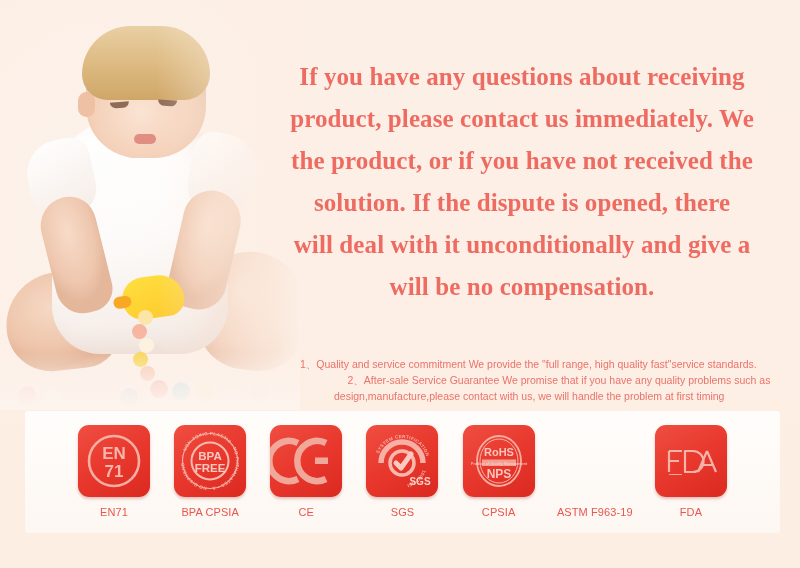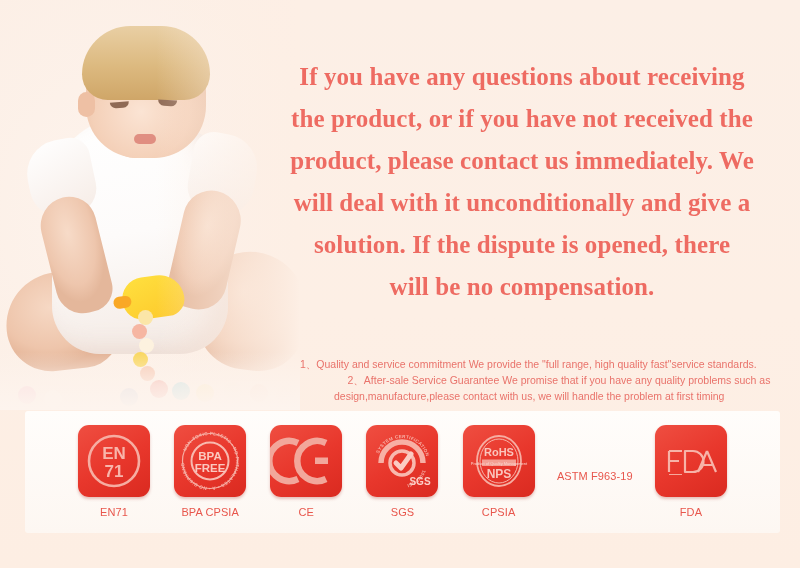--- a/index.html
+++ b/index.html
@@ -205,21 +205,21 @@
     top: 411px;
     width: 755px;
     height: 122px;
     background: linear-gradient(180deg,#fffdfb 0%, #fdf7f2 100%);
     border-radius: 3px;
     z-index: 15;
   }
   .cert-row {
     display: flex;
     justify-content: space-between;
-    align-items: center;
+    align-items: flex-end;
     padding: 14px 46px 0 46px;
   }
   .cert-item {
     width: 86px;
     text-align: center;
   }
   .badge {
     width: 72px;
     height: 72px;
     margin: 0 auto;
@@ -282,24 +282,24 @@
         <span class="fb fb7"></span>
         <span class="fb fb9"></span>
       </div>
     </div>
     <div class="photo-fade"></div>
     <div class="photo-fade-bottom"></div>
   </div>
 
   <div class="headline">
     <div>If you have any questions about receiving</div>
+    <div>product, please contact us immediately. We</div>
     <div>the product, or if you have not received the</div>
-    <div>product, please contact us immediately. We</div>
+    <div>solution. If the dispute is opened, there</div>
     <div>will deal with it unconditionally and give a</div>
-    <div>solution. If the dispute is opened, there</div>
     <div>will be no compensation.</div>
   </div>
 
   <div class="fineprint">
     <div class="fp-line fp-1">1、Quality and service commitment We provide the "full range, high quality fast"service standards.</div>
     <div class="fp-line fp-2">2、After-sale Service Guarantee We promise that if you have any quality problems such as</div>
     <div class="fp-line fp-3">design,manufacture,please contact with us, we will handle the problem at first timing</div>
   </div>
 
   <div class="cert-panel">

